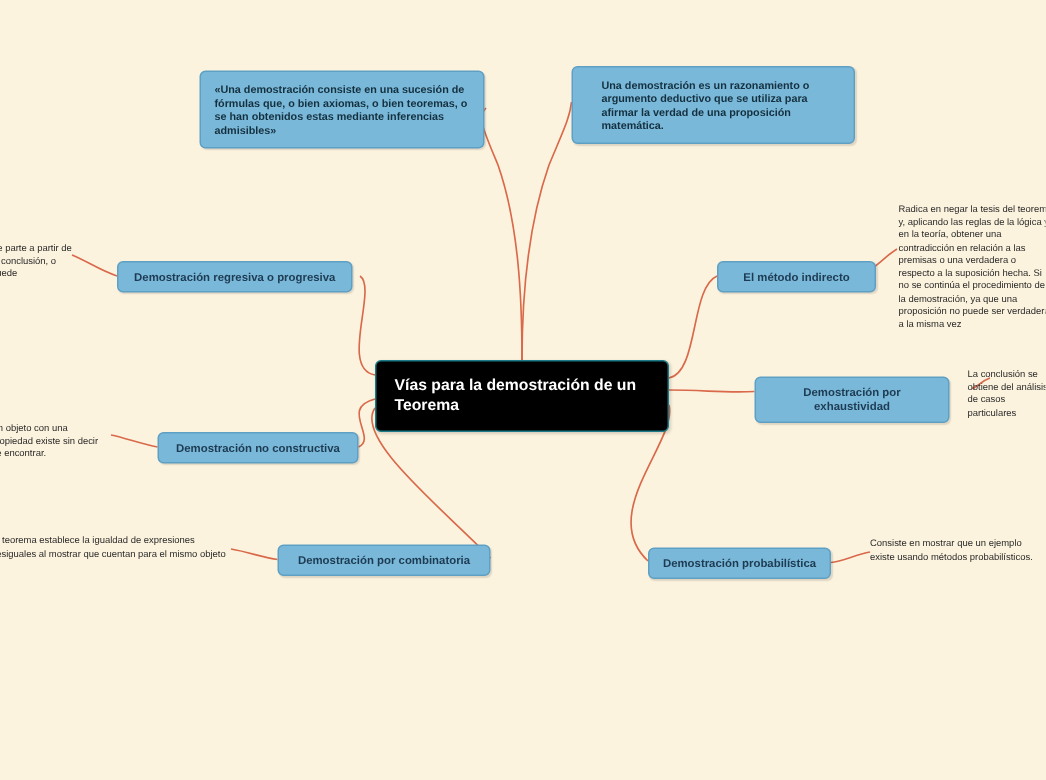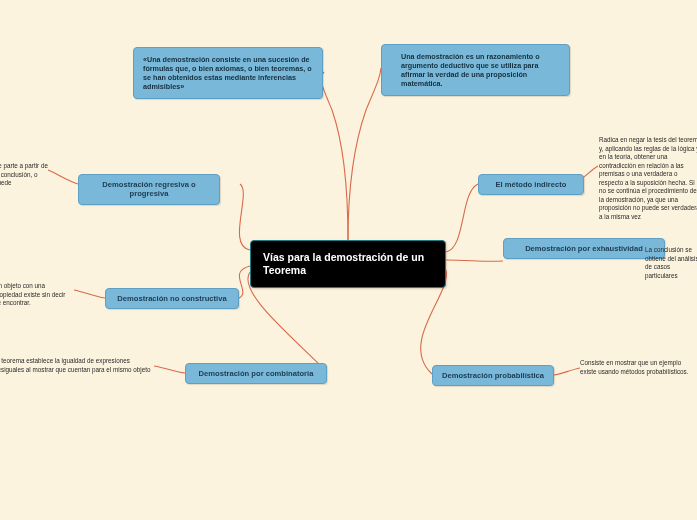--- a/index.html
+++ b/index.html
@@ -109,29 +109,29 @@
   </div>
 
   <div class="node node-note" style="left:381px; top:44px; width:189px;padding-left:19px;">
     <span>Una demostración es un razonamiento o argumento deductivo que se utiliza para afirmar la verdad de una proposición matemática.</span>
   </div>
 
   <div class="node node-root" style="left:250px; top:240px; width:196px;">
     <span>Vías para la demostración de un Teorema</span>
   </div>
 
-  <div class="node node-branch" style="left:78px; top:174px; width:142px;">
+  <div class="node node-branch" style="left:78px; top:174px; width:157px;">
     <span>Demostración regresiva o progresiva</span>
   </div>
 
   <div class="node node-branch" style="left:478px; top:174px; width:106px;">
     <span>El método indirecto</span>
   </div>
 
-  <div class="node node-branch" style="left:503px; top:238px; width:162px;">
+  <div class="node node-branch" style="left:503px; top:251px; width:130px;">
     <span>Demostración por exhaustividad</span>
   </div>
 
   <div class="node node-branch" style="left:105px; top:288px; width:134px;">
     <span>Demostración no constructiva</span>
   </div>
 
   <div class="node node-branch" style="left:432px; top:365px; width:122px;">
     <span>Demostración probabilística</span>
   </div>

